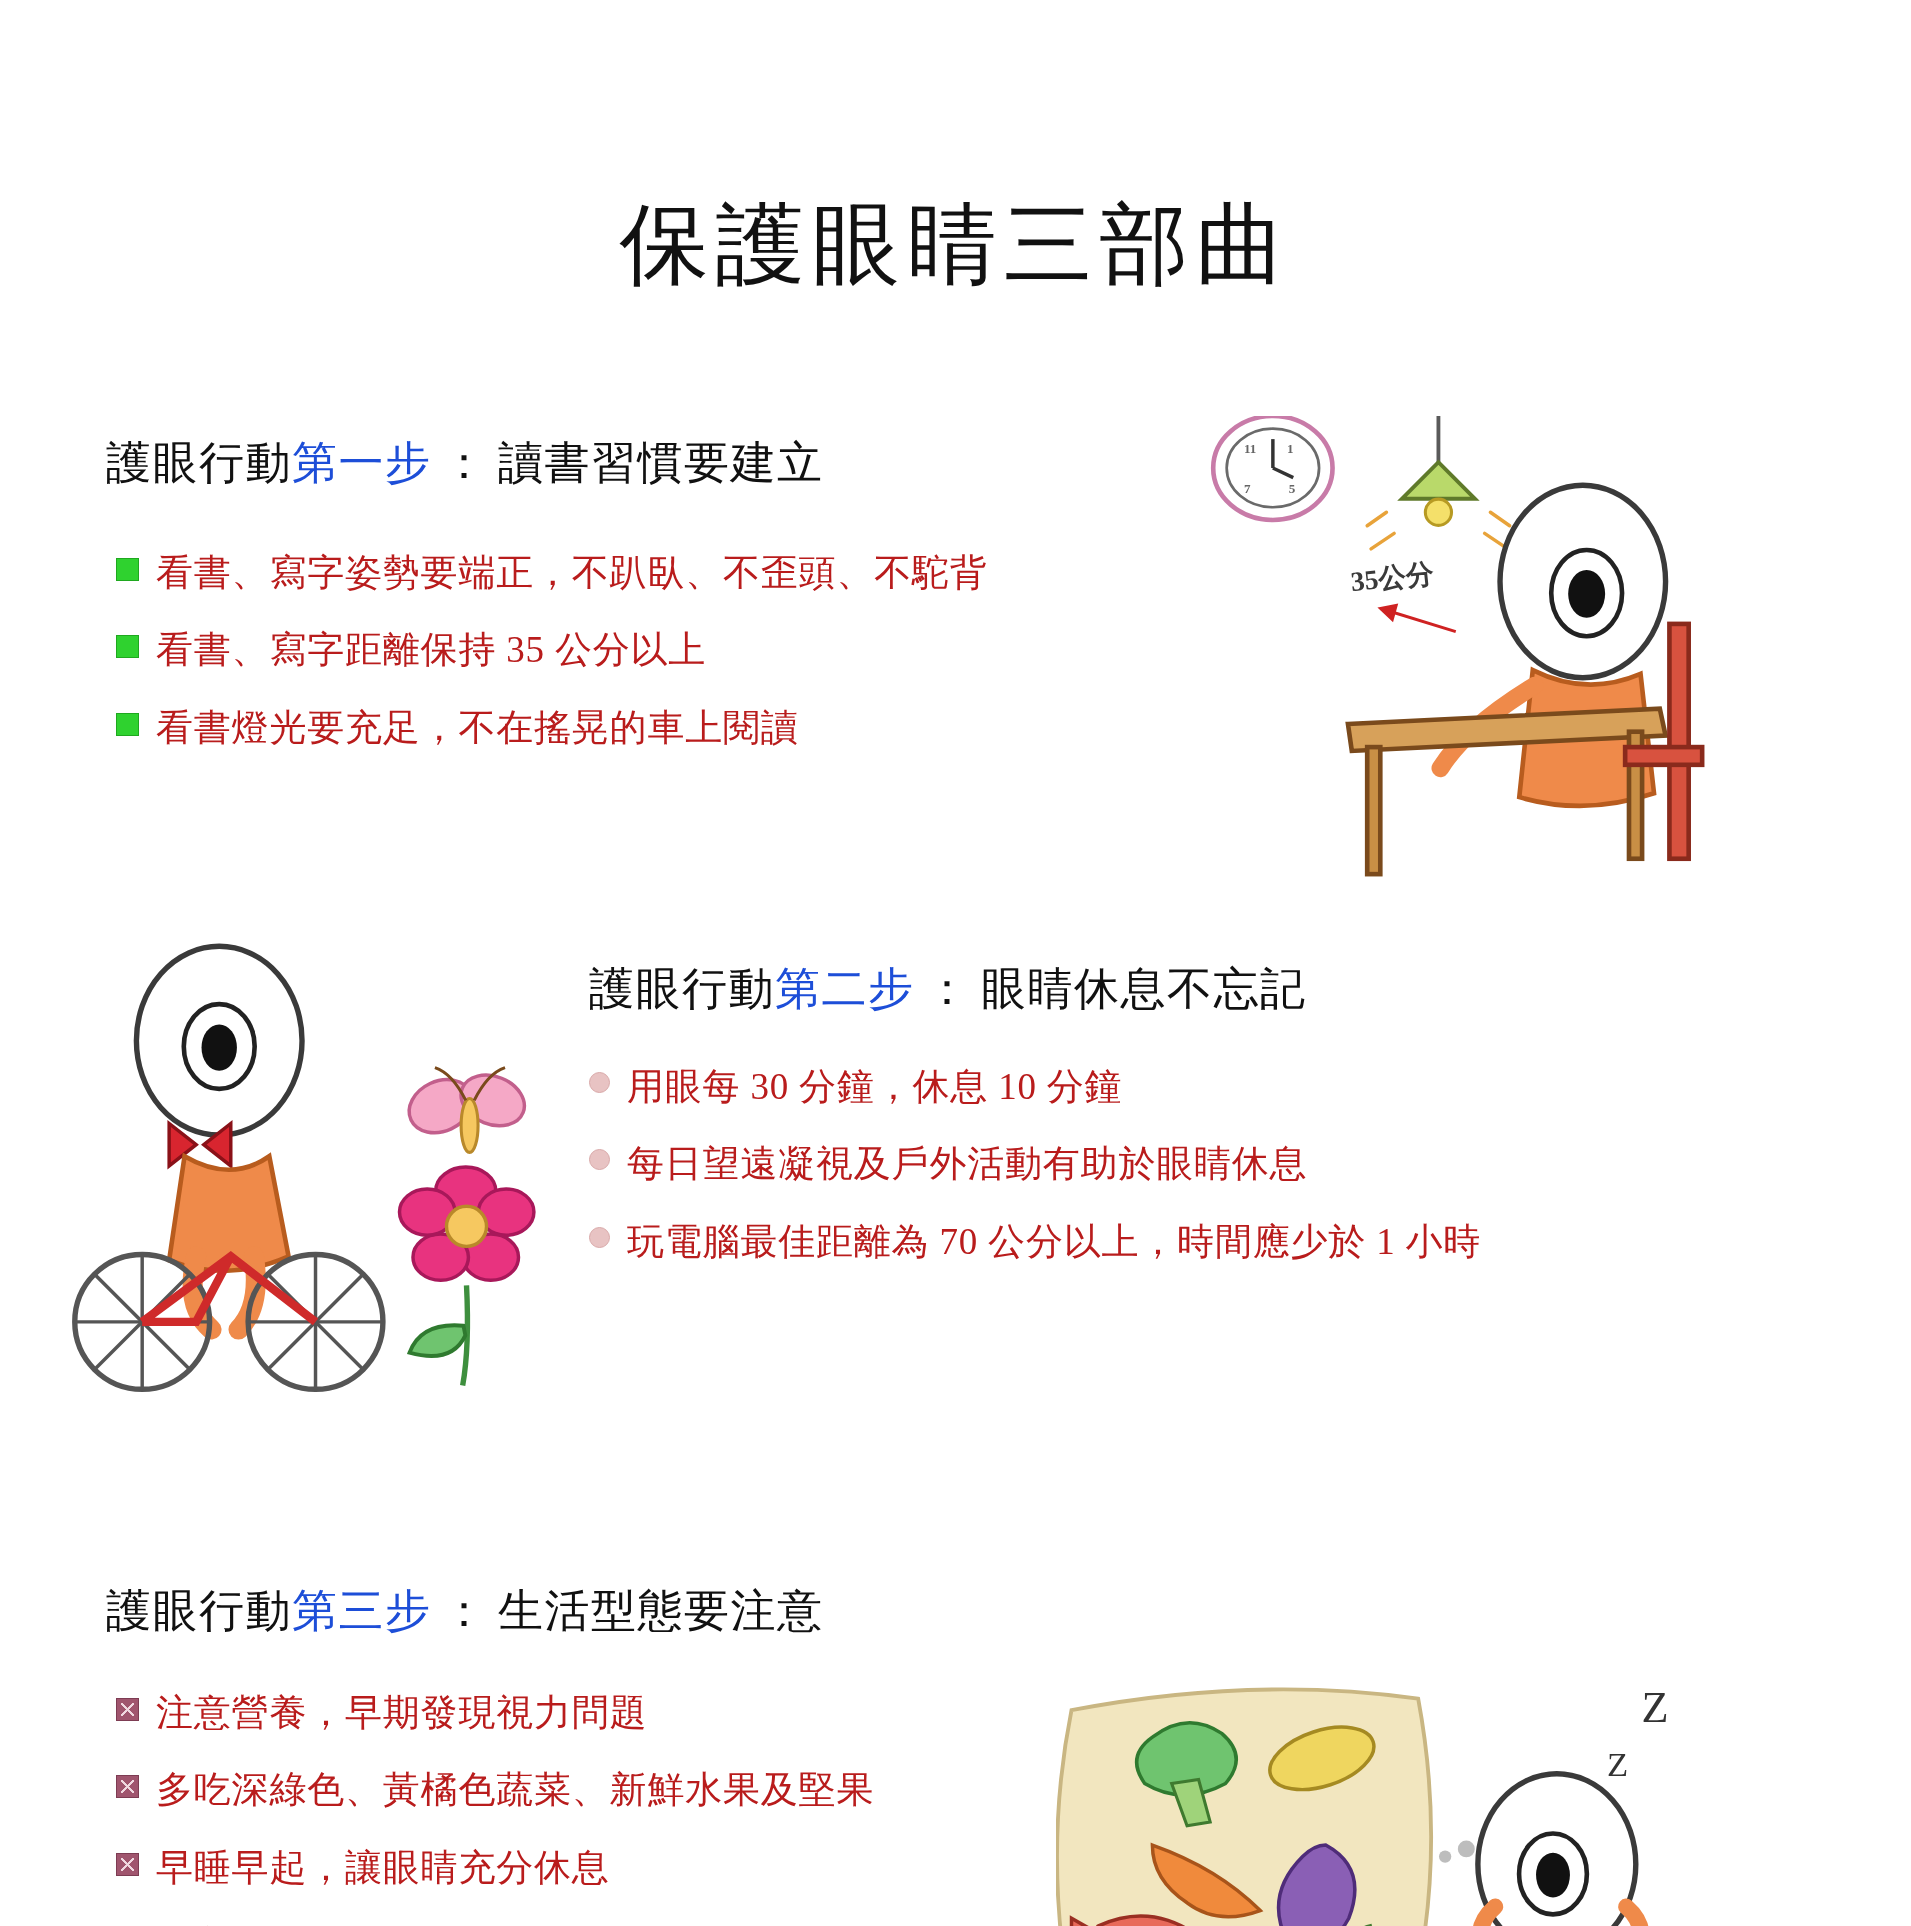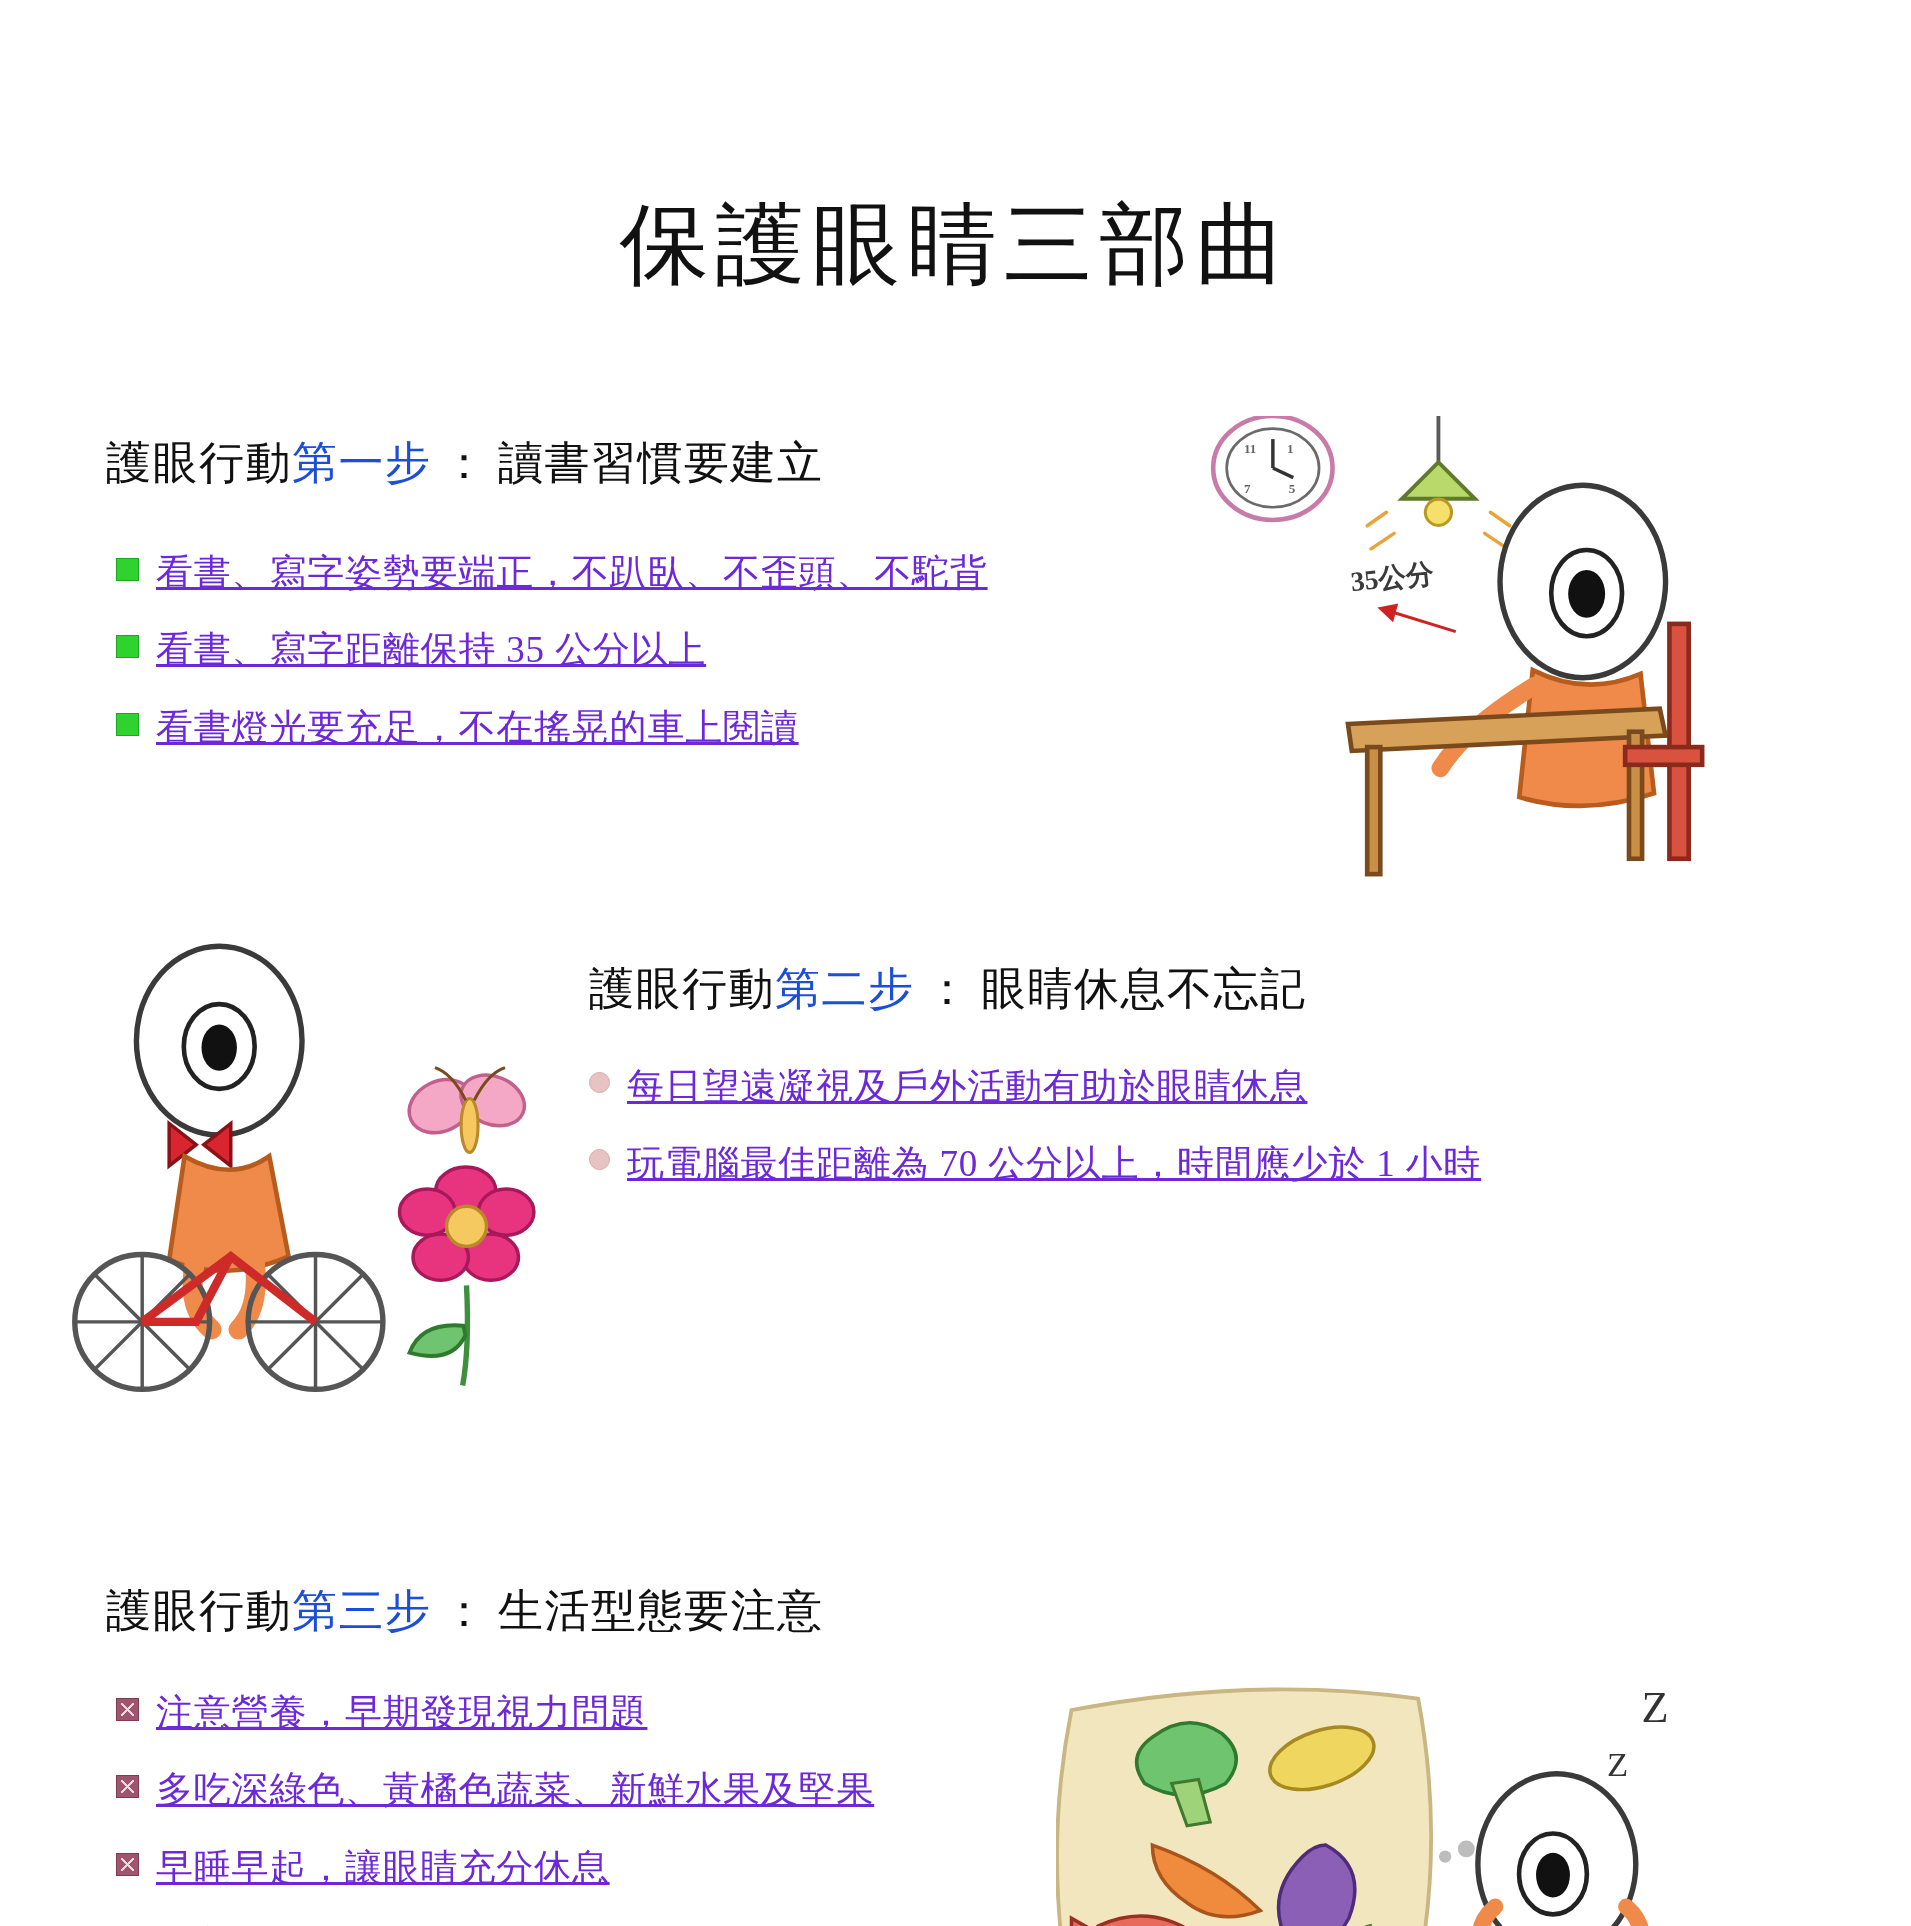--- a/index.html
+++ b/index.html
@@ -90,22 +90,21 @@
     height: 13px;
     background:
       linear-gradient(45deg, transparent 46%, #f0d8e0 46%, #f0d8e0 54%, transparent 54%),
       linear-gradient(-45deg, transparent 46%, #f0d8e0 46%, #f0d8e0 54%, transparent 54%);
   }
   .list .text {
     font-size: 37px;
     line-height: 1.2;
     letter-spacing: 0.8px;
     white-space: nowrap;
-    color: #6d28d9;
-    text-decoration: underline;
+    color: #b91c1c;
   }
 
   
   .art { position: absolute; }
 </style>
 </head>
 <body>
 
 <div class="page">
 
@@ -183,20 +182,24 @@
         <rect x="1140" y="860" width="200" height="46" fill="#d8523f" stroke="#8a2a1c" stroke-width="12"></rect>
       </g>
     </svg>
   </div>
 
   <div class="sec-head" style="top:959px; left:589px;">
     <span>護眼行動</span><span class="step">第二步</span><span class="colon">：</span><span>眼睛休息不忘記</span>
   </div>
 
   <div class="list" style="top:1065px; left:589px;">
+    <div class="row">
+      <span class="bullet dot"></span>
+      <span class="text"><span>用眼每 30 分鐘，休息 10 分鐘</span></span>
+    </div>
     <div class="row">
       <span class="bullet dot"></span>
       <span class="text"><span>每日望遠凝視及戶外活動有助於眼睛休息</span></span>
     </div>
     <div class="row">
       <span class="bullet dot"></span>
       <span class="text"><span>玩電腦最佳距離為 70 公分以上，時間應少於 1 小時</span></span>
     </div>
   </div>
 

